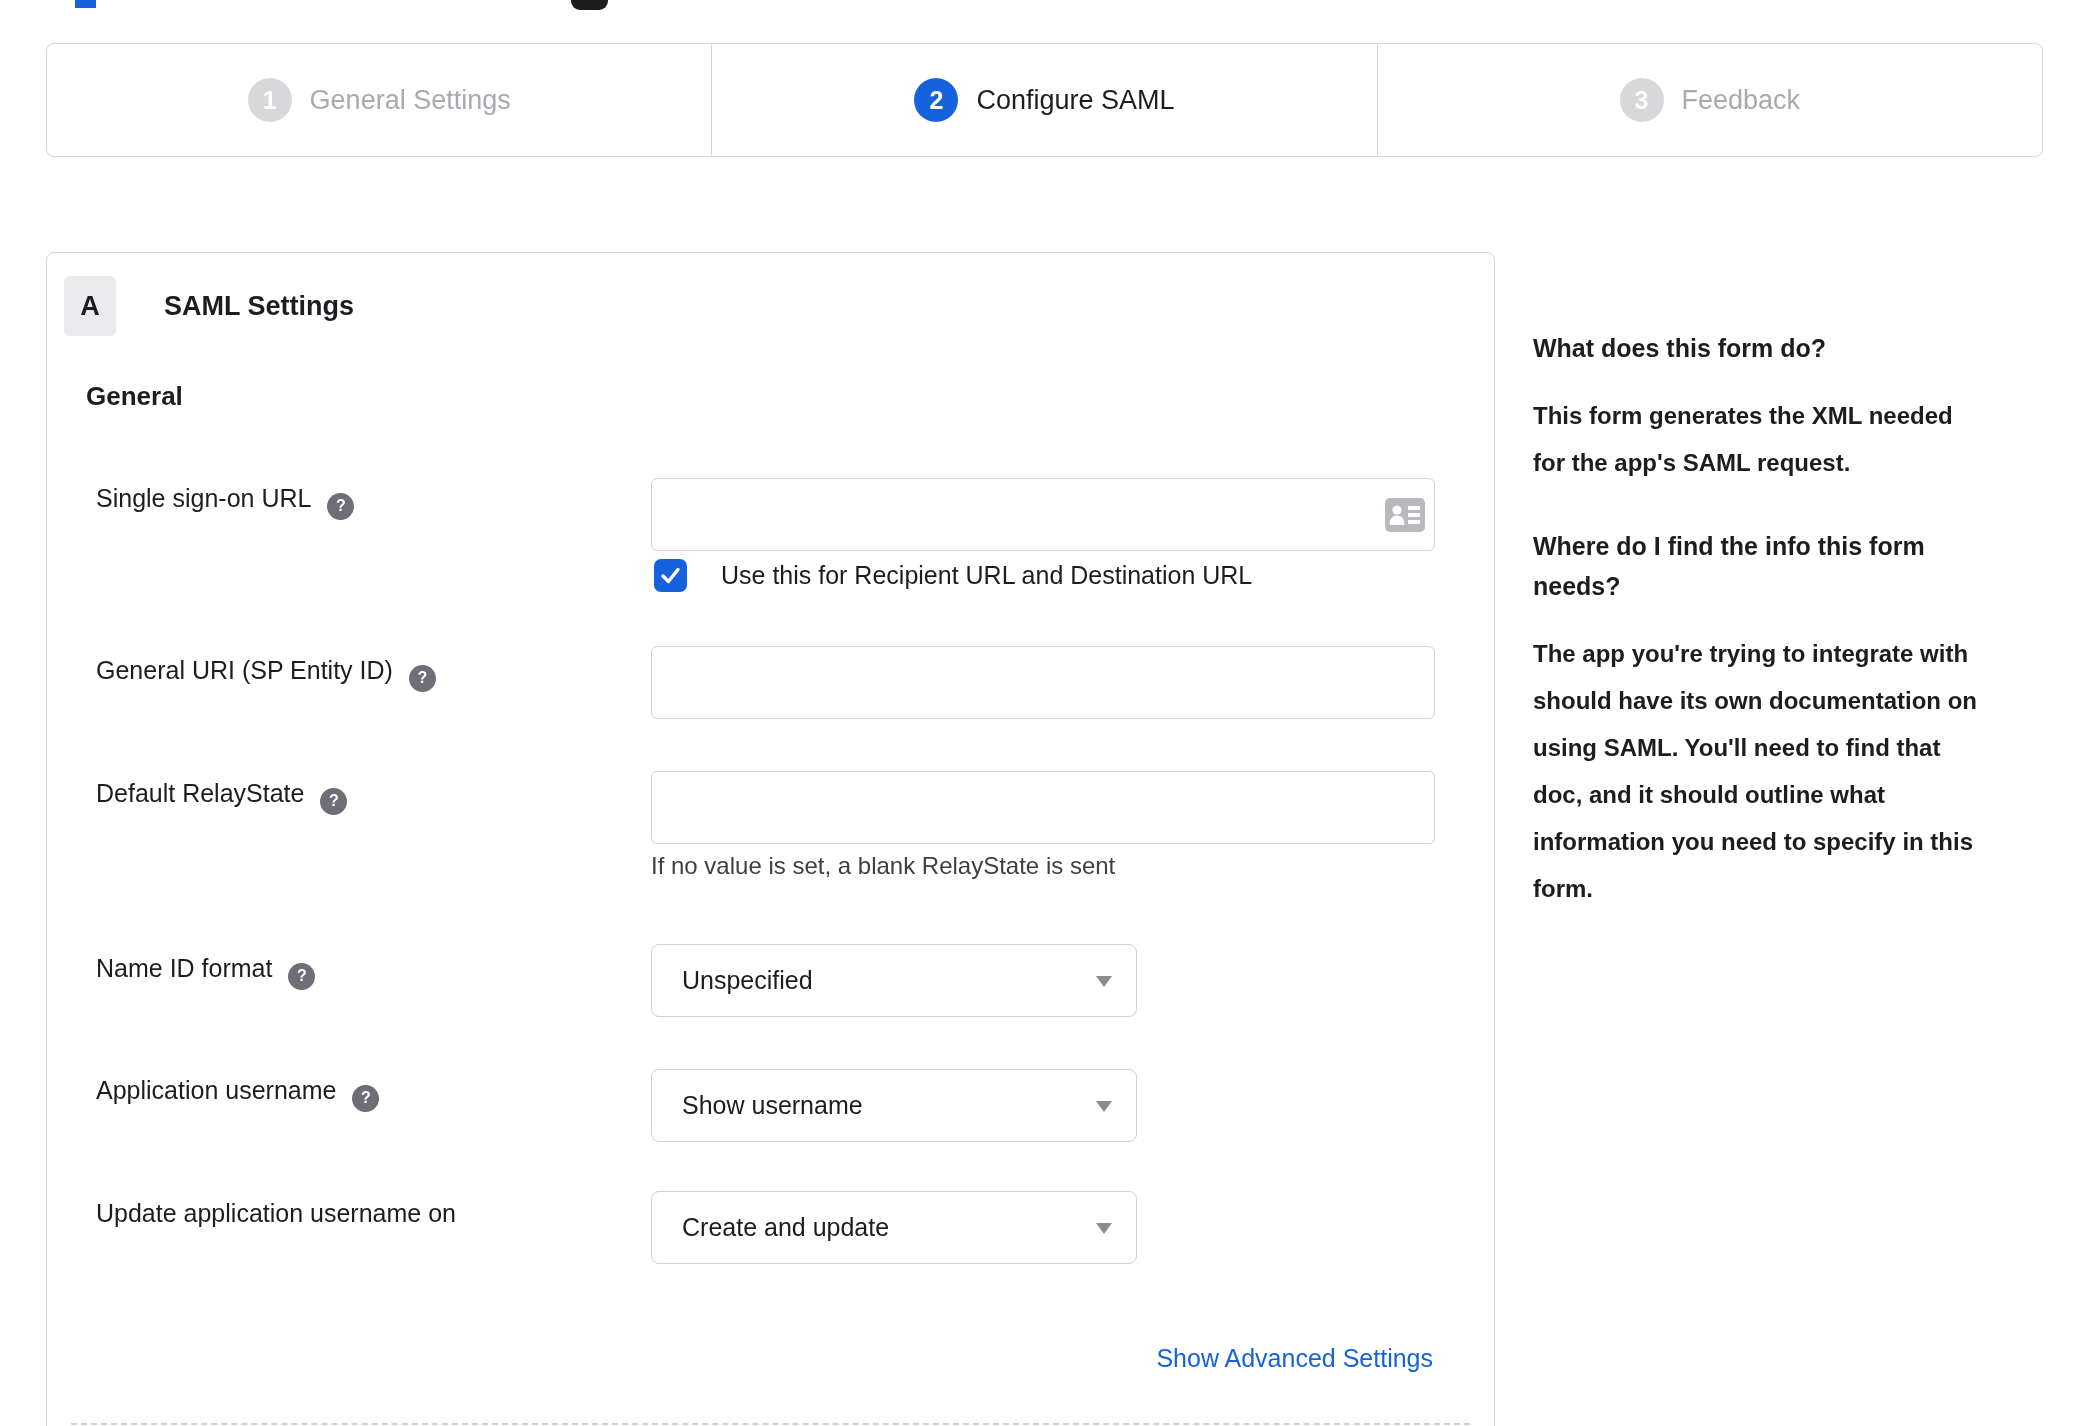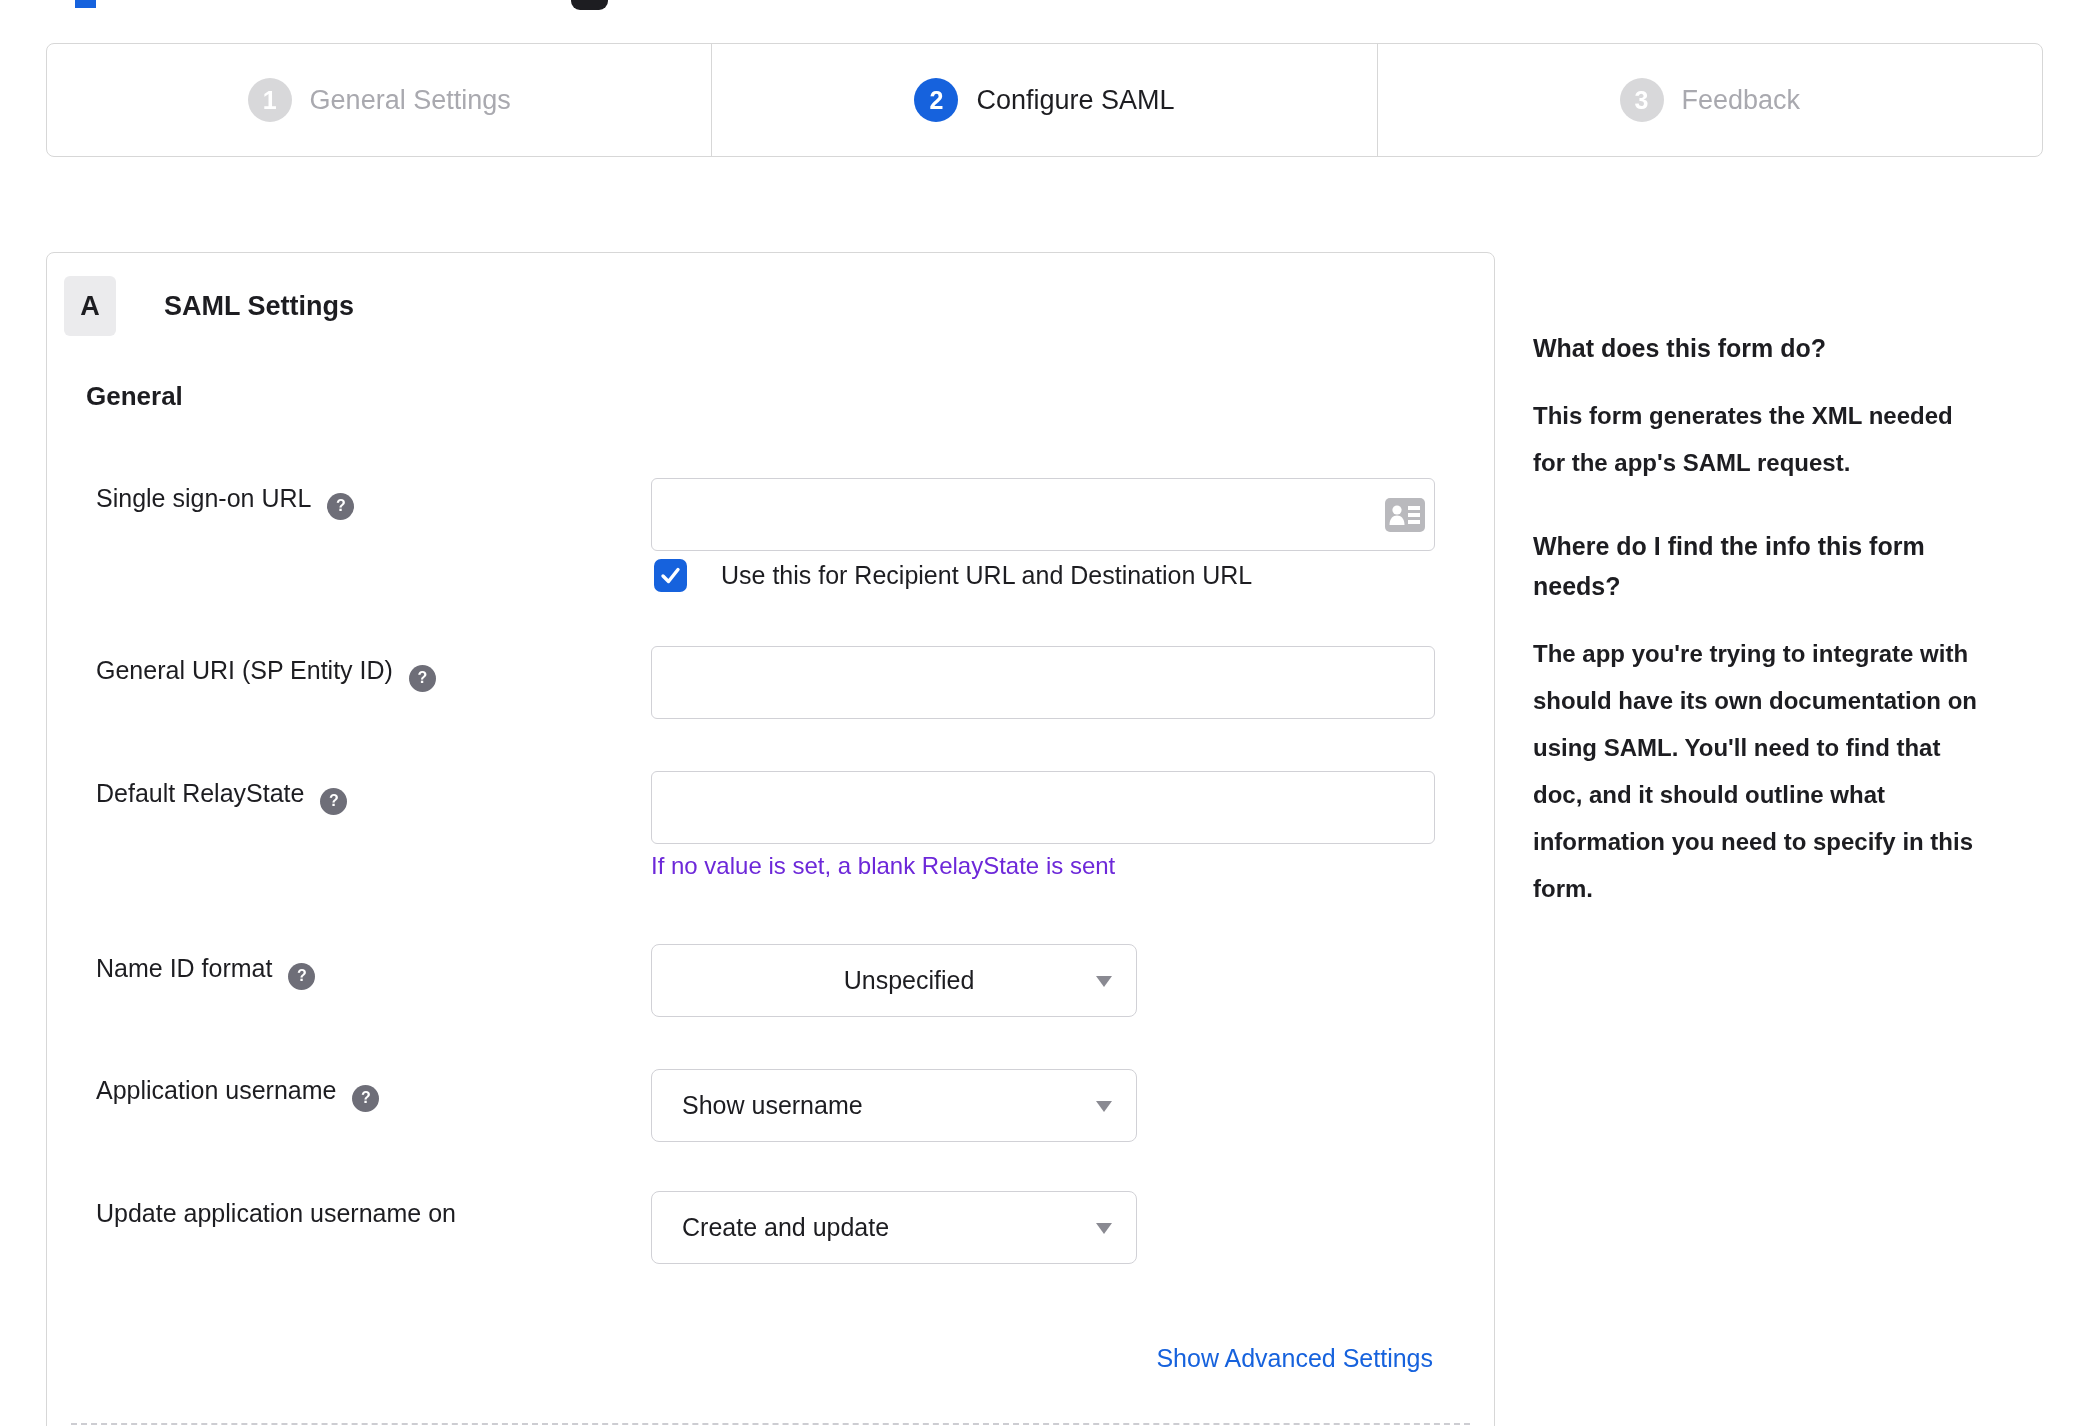--- a/index.html
+++ b/index.html
@@ -69,21 +69,21 @@
   .input-wrap .text-input { position: absolute; left: 0; top: 0; width: 100%; height: 100%; }
   .card-icon { position: absolute; right: 10px; top: 20px; width: 40px; height: 34px; }
 
   .checkbox {
     position: absolute; left: 607px; top: 306px; width: 33px; height: 33px;
     background: #1662dd; border-radius: 7px; cursor: pointer;
     display: flex; align-items: center; justify-content: center;
   }
   .checkbox-label { position: absolute; left: 674px; top: 308px; font-size: 25px; }
 
-  .hint { position: absolute; left: 604px; top: 599px; font-size: 24px; color: #6d28d9; }
+  .hint { position: absolute; left: 604px; top: 599px; font-size: 24px; color: #404040; }
 
   .select-box {
     position: absolute; left: 604px; width: 486px; height: 73px;
     border: 1px solid #d1d1d6; border-radius: 8px; background: #ffffff;
     display: flex; align-items: center; padding-left: 30px;
     font-size: 25px; color: #1d1d21; cursor: pointer;
   }
   .select-caret {
     position: absolute; right: 24px; top: 31px;
     width: 0; height: 0;
@@ -168,21 +168,21 @@
 
   <div class="field-label" style="top:526px;">
     <span>Default RelayState</span><span class="help-icon">?</span>
   </div>
   <input class="text-input" style="top: 518px;" type="text" value="">
   <div class="hint">If no value is set, a blank RelayState is sent</div>
 
   <div class="field-label" style="top:701px;">
     <span>Name ID format</span><span class="help-icon">?</span>
   </div>
-  <div class="select-box" style="top:691px;justify-content:center;">
+  <div class="select-box" style="top:691px;">
     <span>Unspecified</span>
     <span class="select-caret"></span>
   </div>
 
   <div class="field-label" style="top:823px;">
     <span>Application username</span><span class="help-icon">?</span>
   </div>
   <div class="select-box" style="top:816px;">
     <span>Show username</span>
     <span class="select-caret"></span>

